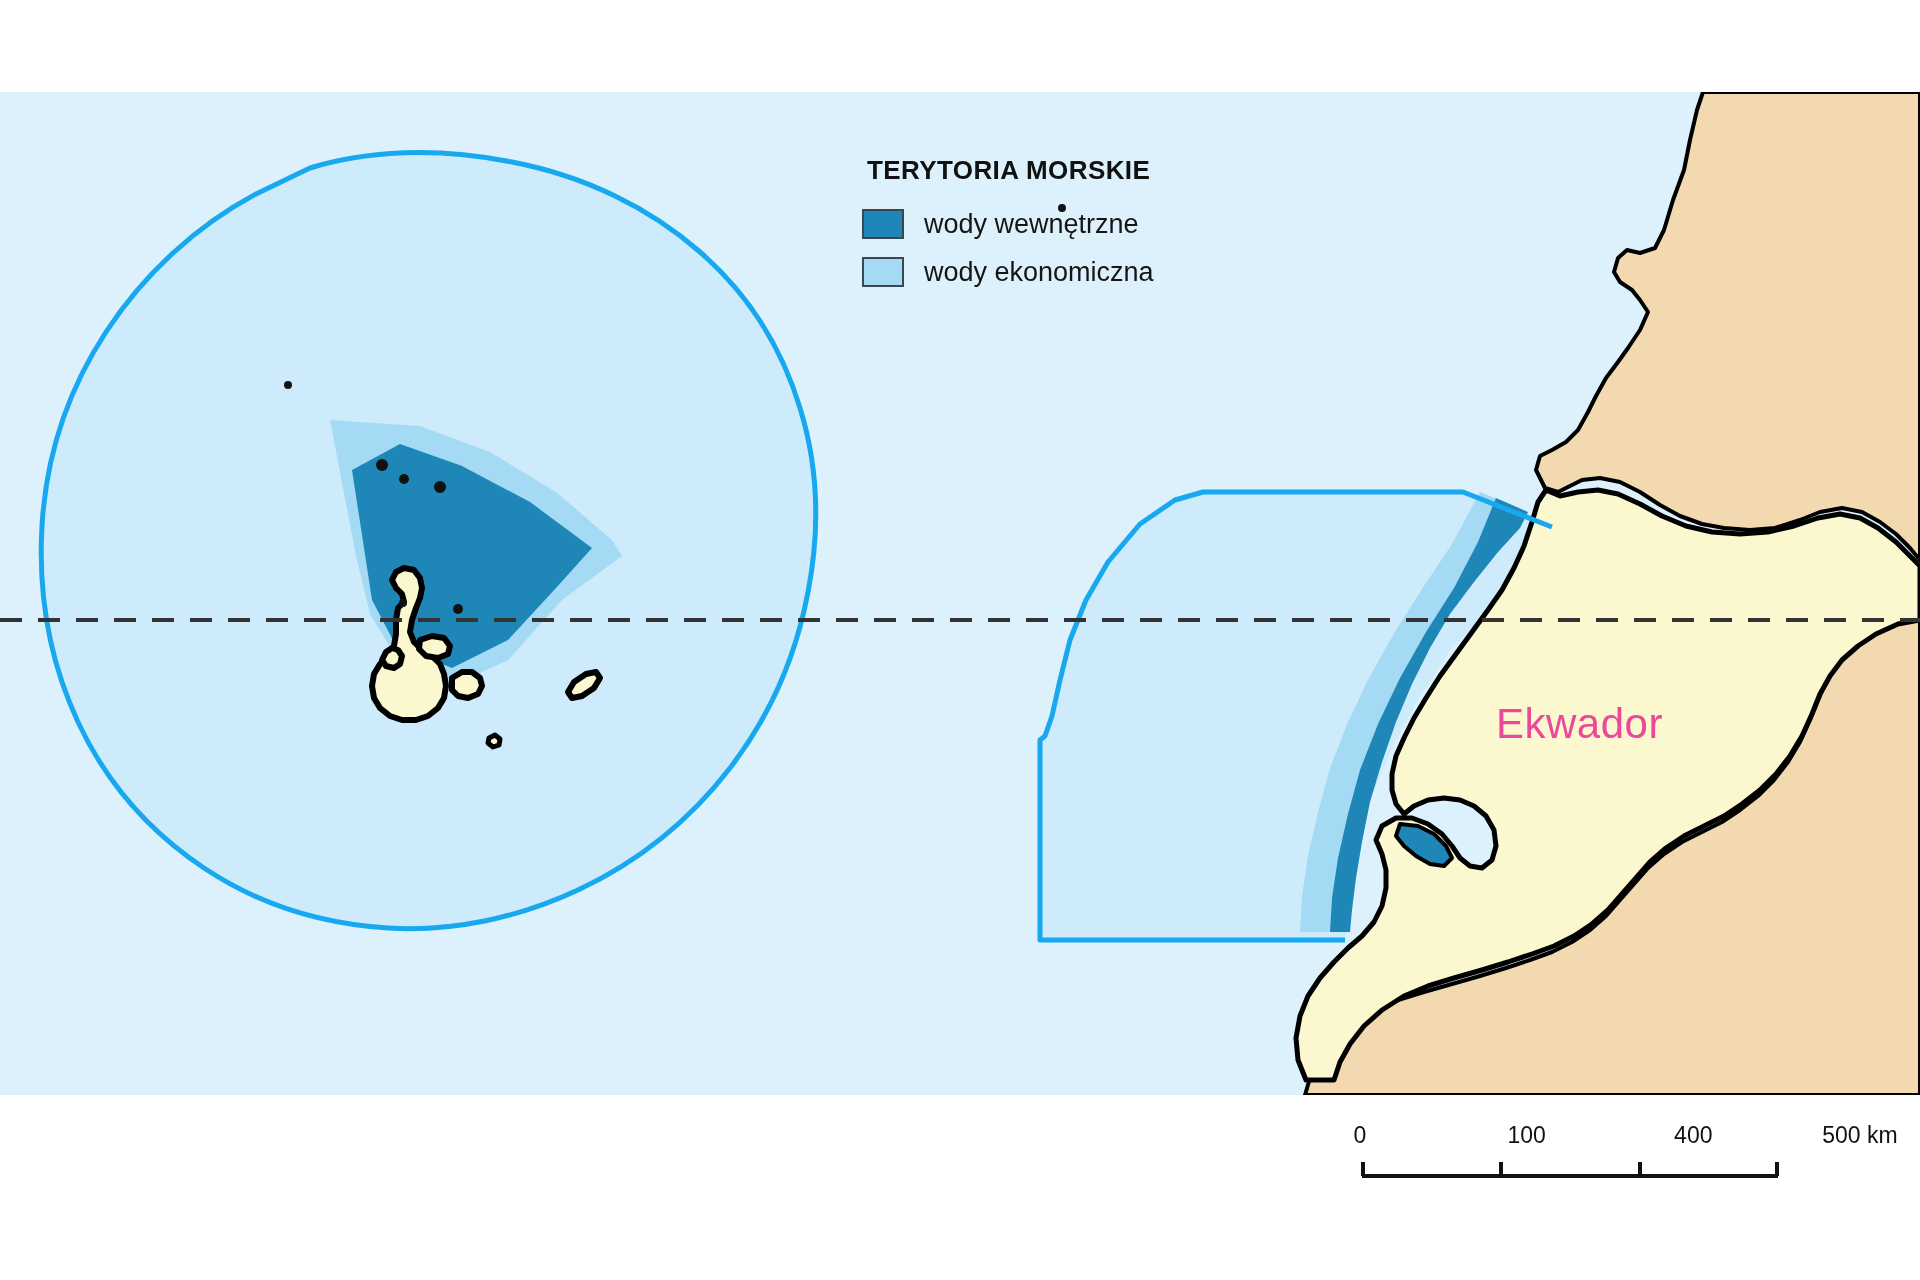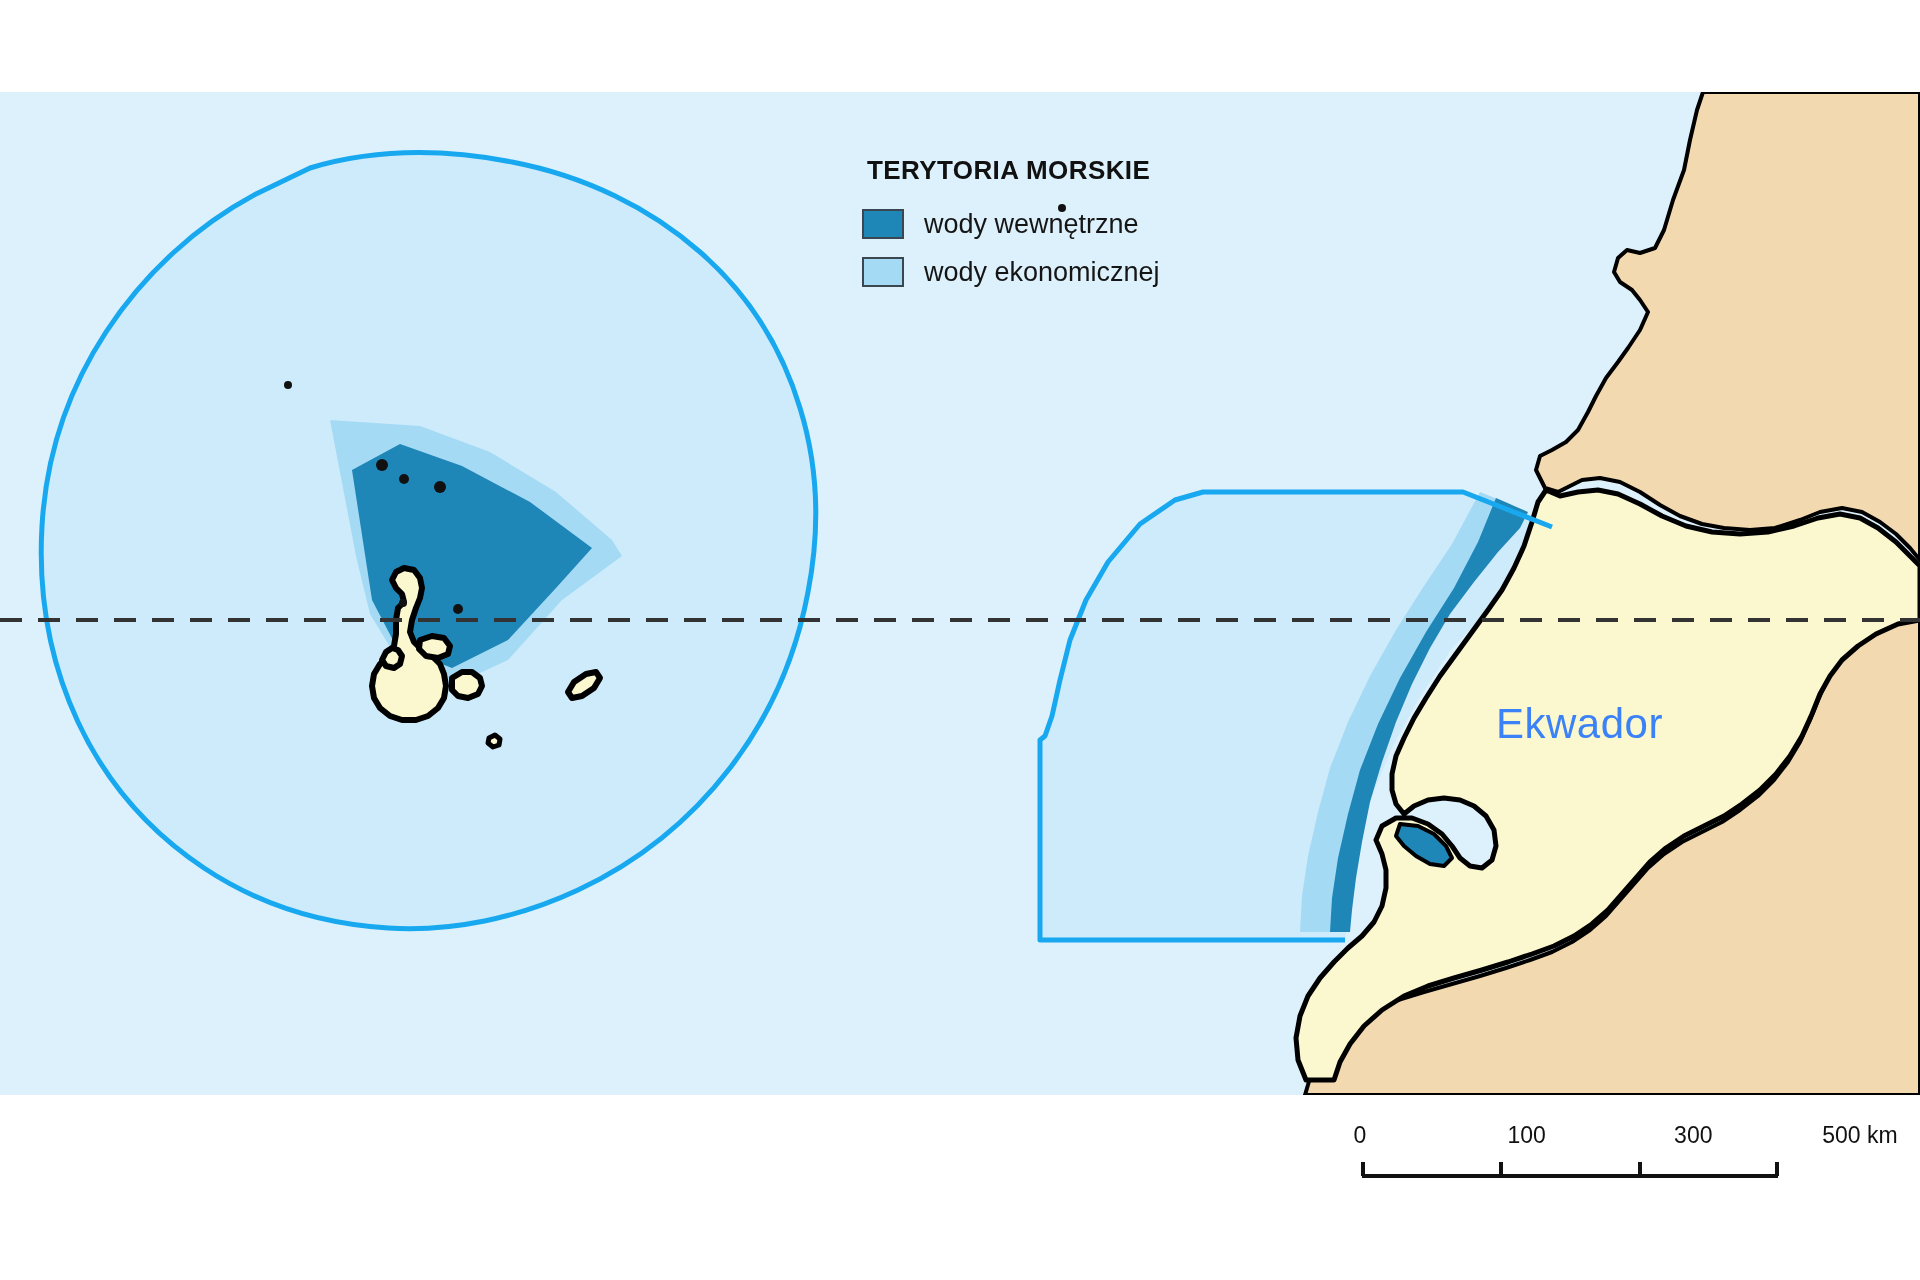--- a/index.html
+++ b/index.html
@@ -67,21 +67,21 @@
     font-size: 27px;
     color: #151515;
     line-height: 1;
   }
   
   #country-label {
     position: absolute;
     left: 1496px;
     top: 700px;
     font-size: 42px;
-    color: #3b82f6;
+    color: #ec4899;
     letter-spacing: 0.5px;
     white-space: nowrap;
     text-align: right;
   }
   
   #scalebar {
     position: absolute;
     left: 1360px;
     top: 1122px;
     width: 500px;
@@ -237,33 +237,33 @@
       <span class="swatch-cell">
         <span class="swatch internal"></span>
       </span>
       <span class="legend-label">wody wewnętrzne</span>
     </div>
 
     <div class="legend-row">
       <span class="swatch-cell">
         <span class="swatch territorial"></span>
       </span>
-      <span class="legend-label">wody ekonomicznej</span>
+      <span class="legend-label">wody ekonomiczna</span>
     </div>
 
 
   </div>
 
   <div id="country-label">Ekwador</div>
 
   <div id="scalebar">
     <div id="scale-numbers">
       <span class="scale-num" style="left:0%">0</span>
       <span class="scale-num" style="left:33.33%">100</span>
-      <span class="scale-num" style="left:66.66%">300</span>
+      <span class="scale-num" style="left:66.66%">400</span>
       <span class="scale-num" style="left:100%">500 km</span>
     </div>
     <svg id="scale-graphic" viewBox="0 0 420 22" preserveAspectRatio="none">
       <line x1="2" y1="18" x2="418" y2="18" stroke="#111111" stroke-width="4"></line>
       <line x1="3" y1="4" x2="3" y2="18" stroke="#111111" stroke-width="4"></line>
       <line x1="141" y1="4" x2="141" y2="18" stroke="#111111" stroke-width="4"></line>
       <line x1="280" y1="4" x2="280" y2="18" stroke="#111111" stroke-width="4"></line>
       <line x1="417" y1="4" x2="417" y2="18" stroke="#111111" stroke-width="4"></line>
     </svg>
   </div>

